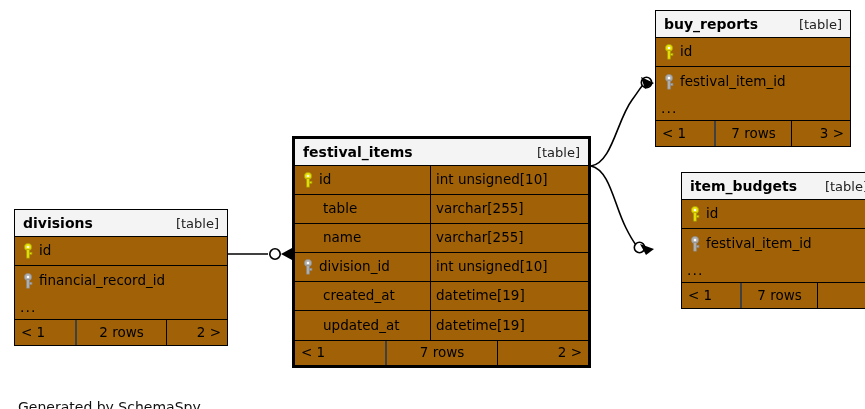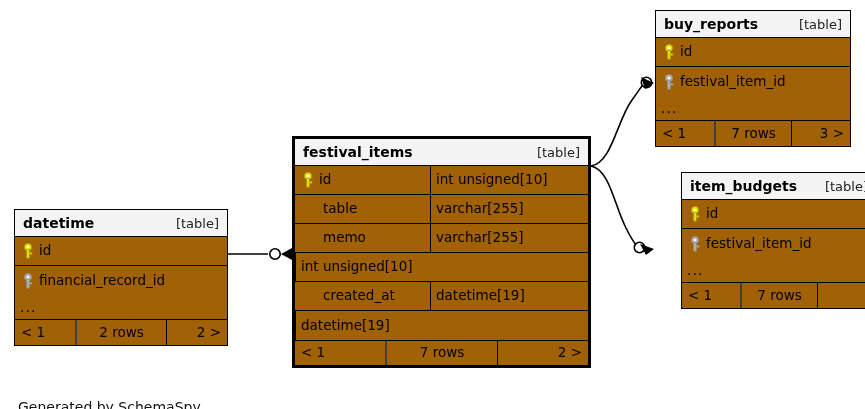--- a/index.html
+++ b/index.html
@@ -220,21 +220,21 @@
     <circle cx="646.5" cy="82.5" r="5.2" fill="#ffffff" stroke="#000000" stroke-width="1.6"></circle>
     <circle cx="639.5" cy="247.5" r="5.2" fill="#ffffff" stroke="#000000" stroke-width="1.6"></circle>
 
     <polygon points="281,254 292,248 292,260" fill="#000000"></polygon>
     <polygon points="654,83 641,77 645,89" fill="#000000"></polygon>
     <polygon points="654,249 640,244 646,255" fill="#000000"></polygon>
   </svg>
 
   <div class="table-box" id="table-divisions">
     <div class="tbl-header">
-      <span class="tbl-name">datetime</span>
+      <span class="tbl-name">divisions</span>
       <span class="tbl-tag">[table]</span>
     </div>
     <div class="tbl-rows">
 
       <div class="col-row">
         <div class="col-name">
           <span class="key-icon">
             <svg viewBox="0 0 14 18" width="14" height="18">
                 <g fill="#e8e008" stroke="#a9a400" stroke-width="0.7">
                   <circle cx="7" cy="5" r="3.6"></circle>
@@ -301,37 +301,53 @@
 
       <div class="col-row no-key">
         <div class="col-name">
           <span class="col-label">table</span>
         </div>
         <div class="col-type">varchar[255]</div>
       </div>
 
       <div class="col-row no-key">
         <div class="col-name">
-          <span class="col-label">memo</span>
+          <span class="col-label">name</span>
         </div>
         <div class="col-type">varchar[255]</div>
       </div>
 
       <div class="col-row">
+        <div class="col-name">
+          <span class="key-icon">
+            <svg viewBox="0 0 14 18" width="14" height="18">
+                <g fill="#b0b0b0" stroke="#8d8d8d" stroke-width="0.7">
+                  <circle cx="7" cy="5" r="3.6"></circle>
+                  <rect x="5.7" y="7.5" width="2.6" height="8.6"></rect>
+                  <rect x="8.3" y="10.4" width="2.6" height="1.9"></rect>
+                </g>
+                <circle cx="7" cy="5" r="1.3" fill="#ffffff"></circle>
+              </svg>
+          </span>
+          <span class="col-label">division_id</span>
+        </div>
         <div class="col-type">int unsigned[10]</div>
       </div>
 
       <div class="col-row no-key">
         <div class="col-name">
           <span class="col-label">created_at</span>
         </div>
         <div class="col-type">datetime[19]</div>
       </div>
 
       <div class="col-row no-key">
+        <div class="col-name">
+          <span class="col-label">updated_at</span>
+        </div>
         <div class="col-type">datetime[19]</div>
       </div>
 
     </div>
     <div class="tbl-footer" style="border-top:1px solid #000000;">
       <div class="pg-cell pg-prev">&lt; 1</div>
       <div class="pg-cell pg-count">7 rows</div>
       <div class="pg-cell pg-next">2 &gt;</div>
     </div>
   </div>

